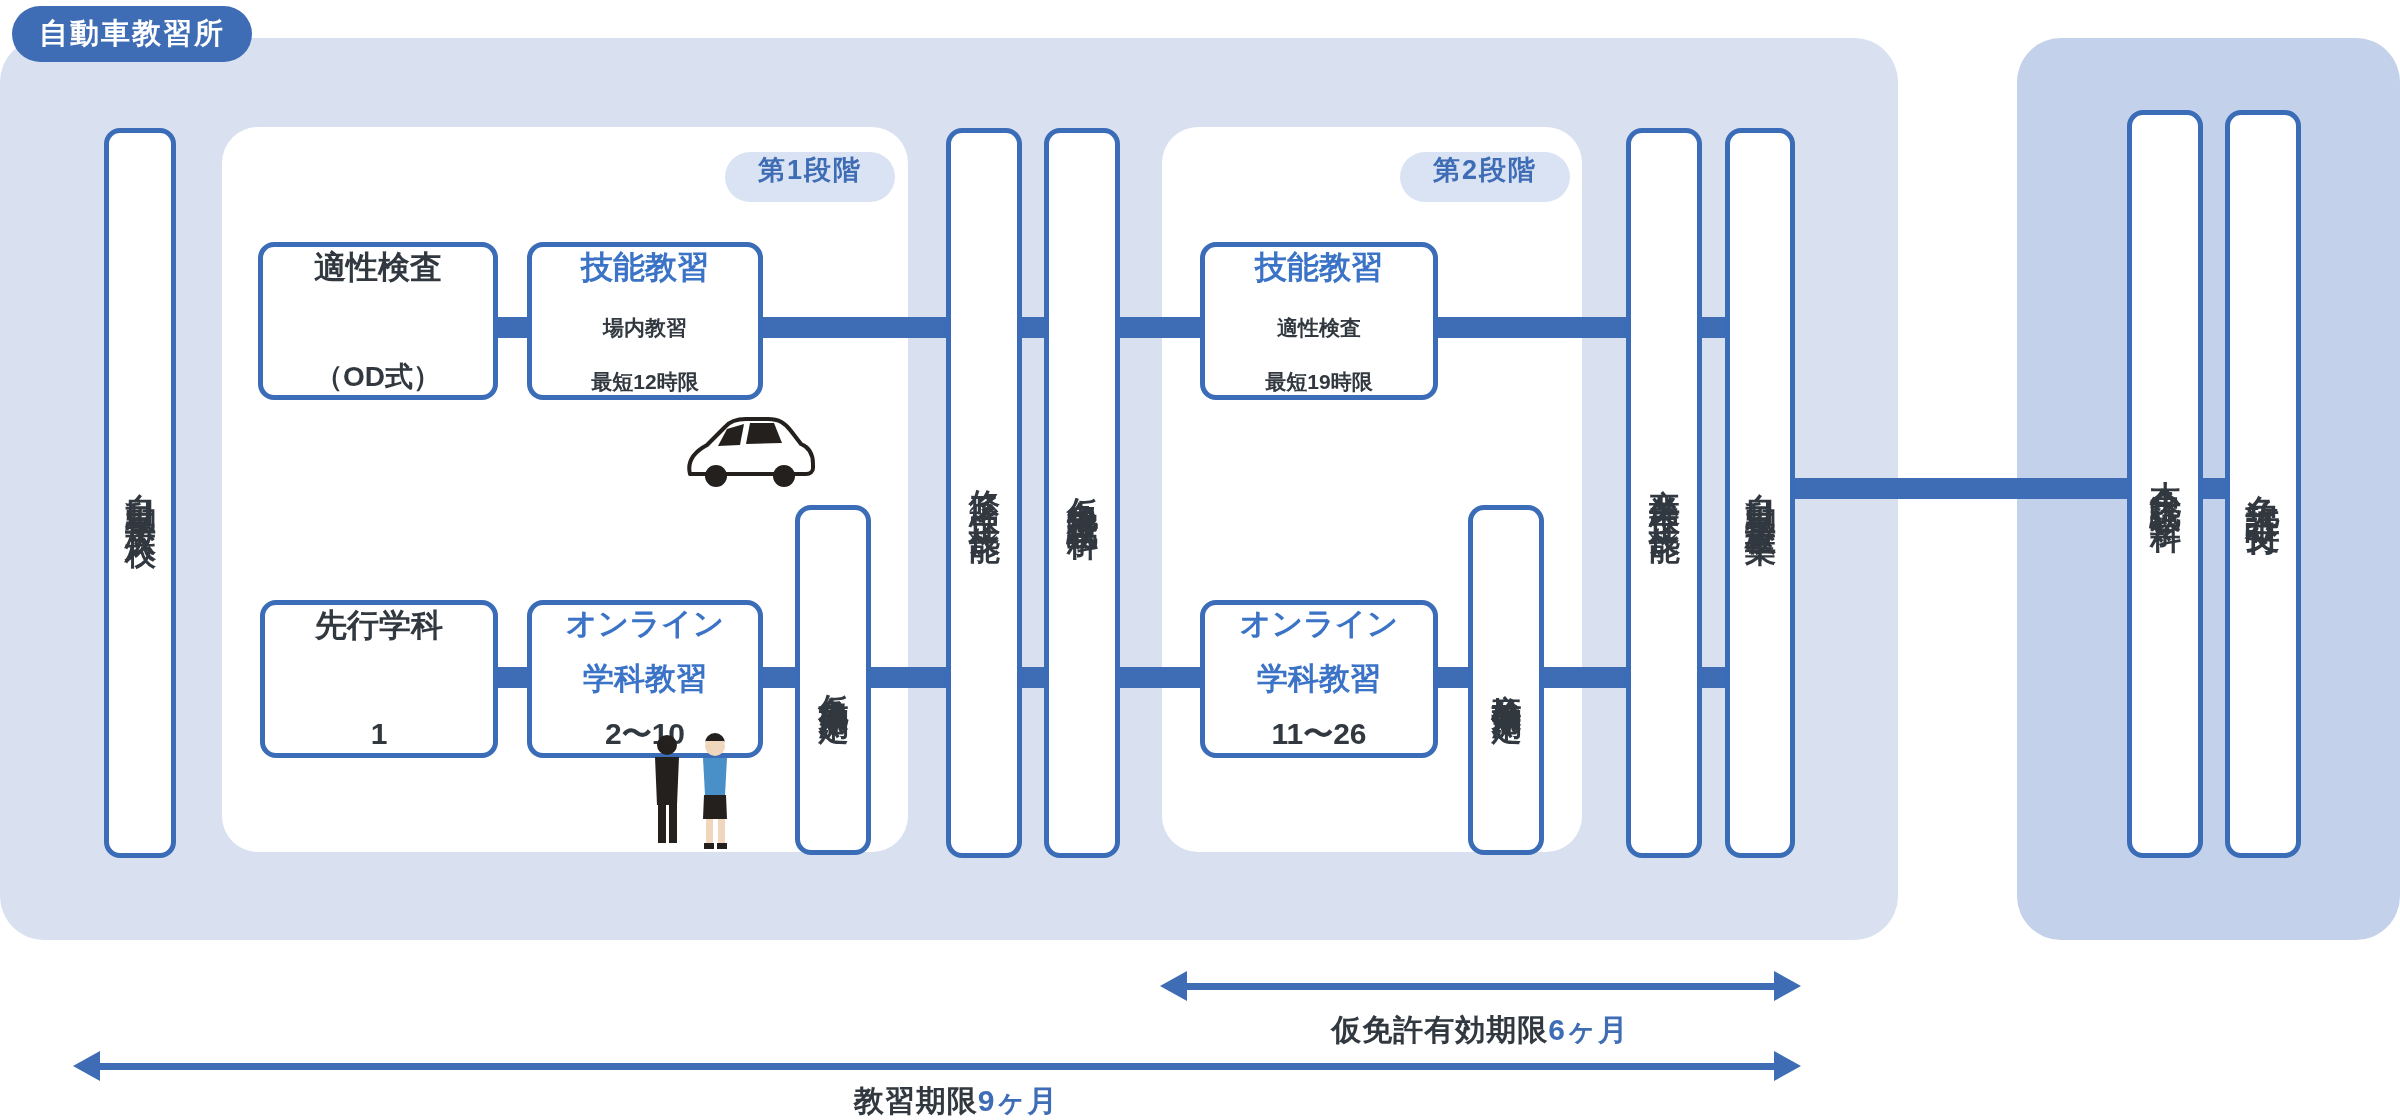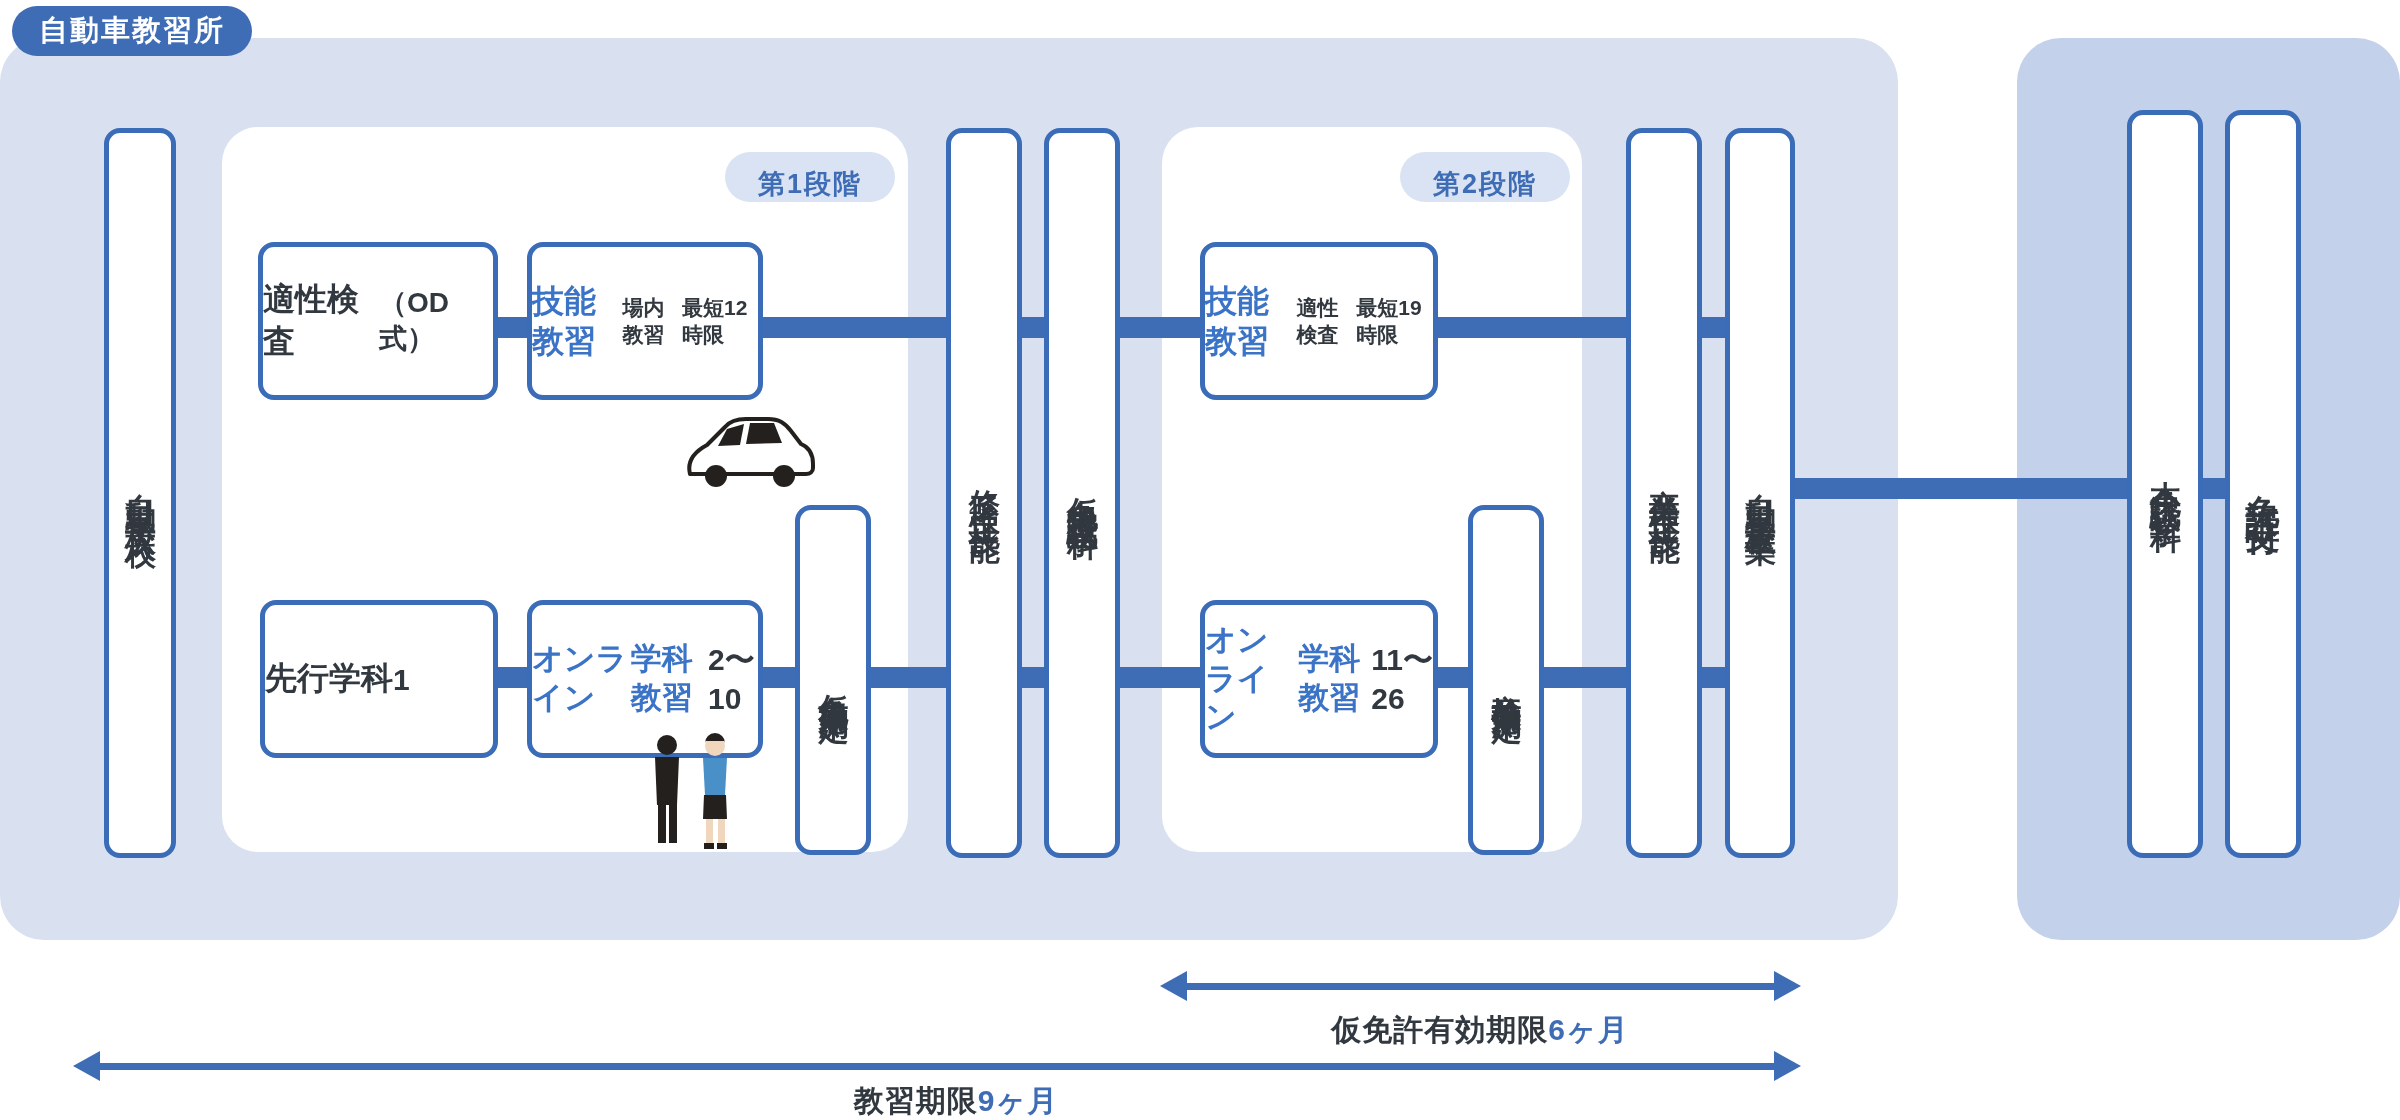--- a/index.html
+++ b/index.html
@@ -8,24 +8,24 @@
   }
   html,body{margin:0;padding:0;background:#fff;}
   #canvas{position:relative;width:2400px;height:1120px;background:#ffffff;overflow:hidden;
           font-family:"Liberation Sans","DejaVu Sans",sans-serif;color:var(--text-dark);}
   .abs{position:absolute;}
   .container{border-radius:44px;}
   .badge{background:var(--accent);color:#fff;font-weight:bold;font-size:29px;
          border-radius:28px;display:flex;align-items:center;justify-content:center;z-index:6;letter-spacing:2px;}
   .panel{background:#fff;border-radius:36px;z-index:1;}
   .stage-pill{background:var(--pill-bg);color:var(--accent);font-weight:bold;font-size:27px;
-              border-radius:25px;display:flex;align-items:flex-end;justify-content:center;z-index:2;letter-spacing:2px;}
+              border-radius:25px;display:flex;align-items:flex-start;justify-content:center;z-index:2;letter-spacing:2px;}
   .line{background:var(--accent);z-index:2;}
   .box{background:#fff;border:5px solid var(--border);border-radius:16px;z-index:3;
-       display:flex;align-items:center;justify-content:flex-start;box-sizing:border-box;}
+       display:flex;flex-direction:column;align-items:center;justify-content:space-between;box-sizing:border-box;}
   .vbox{z-index:3;}
   .vtext{writing-mode:vertical-rl;font-weight:bold;font-size:31px;letter-spacing:7px;color:var(--text-dark);
          display:flex;align-items:center;justify-content:center;width:100%;height:100%;}
   .vtext.big{font-size:34px;}
   .t-blue{color:var(--title-blue);font-weight:bold;font-size:32px;line-height:1.25;}
   .t-dark{color:var(--text-dark);font-weight:bold;font-size:21px;line-height:1.3;}
   .t-num{color:var(--text-dark);font-weight:bold;font-size:30px;line-height:1.3;}
   .arrow-line{height:7px;background:var(--accent);z-index:2;}
   .ah{width:0;height:0;z-index:2;}
   .ah-left{border-top:15px solid transparent;border-bottom:15px solid transparent;border-right:27px solid var(--accent);}
@@ -36,21 +36,21 @@
   .icon{z-index:3;}
 </style>
 </head>
 <body>
 
 <div id="canvas">
 
   <div class="abs container" style="left:0;top:38px;width:1898px;height:902px;background:var(--bg-left);"></div>
   <div class="abs container" style="left:2017px;top:38px;width:383px;height:902px;background:var(--bg-right);"></div>
 
-  <div class="abs badge" style="left:12px;top:6px;width:240px;height:50px;">
+  <div class="abs badge" style="left:12px;top:6px;width:240px;height:56px;">
     <span>自動車教習所</span>
   </div>
 
   <div class="abs panel" style="left:222px;top:127px;width:686px;height:725px;"></div>
   <div class="abs panel" style="left:1162px;top:127px;width:420px;height:725px;"></div>
 
   <div class="abs stage-pill" style="left:725px;top:152px;width:170px;height:50px;">
     <span>第1段階</span>
   </div>
   <div class="abs stage-pill" style="left:1400px;top:152px;width:170px;height:50px;">

